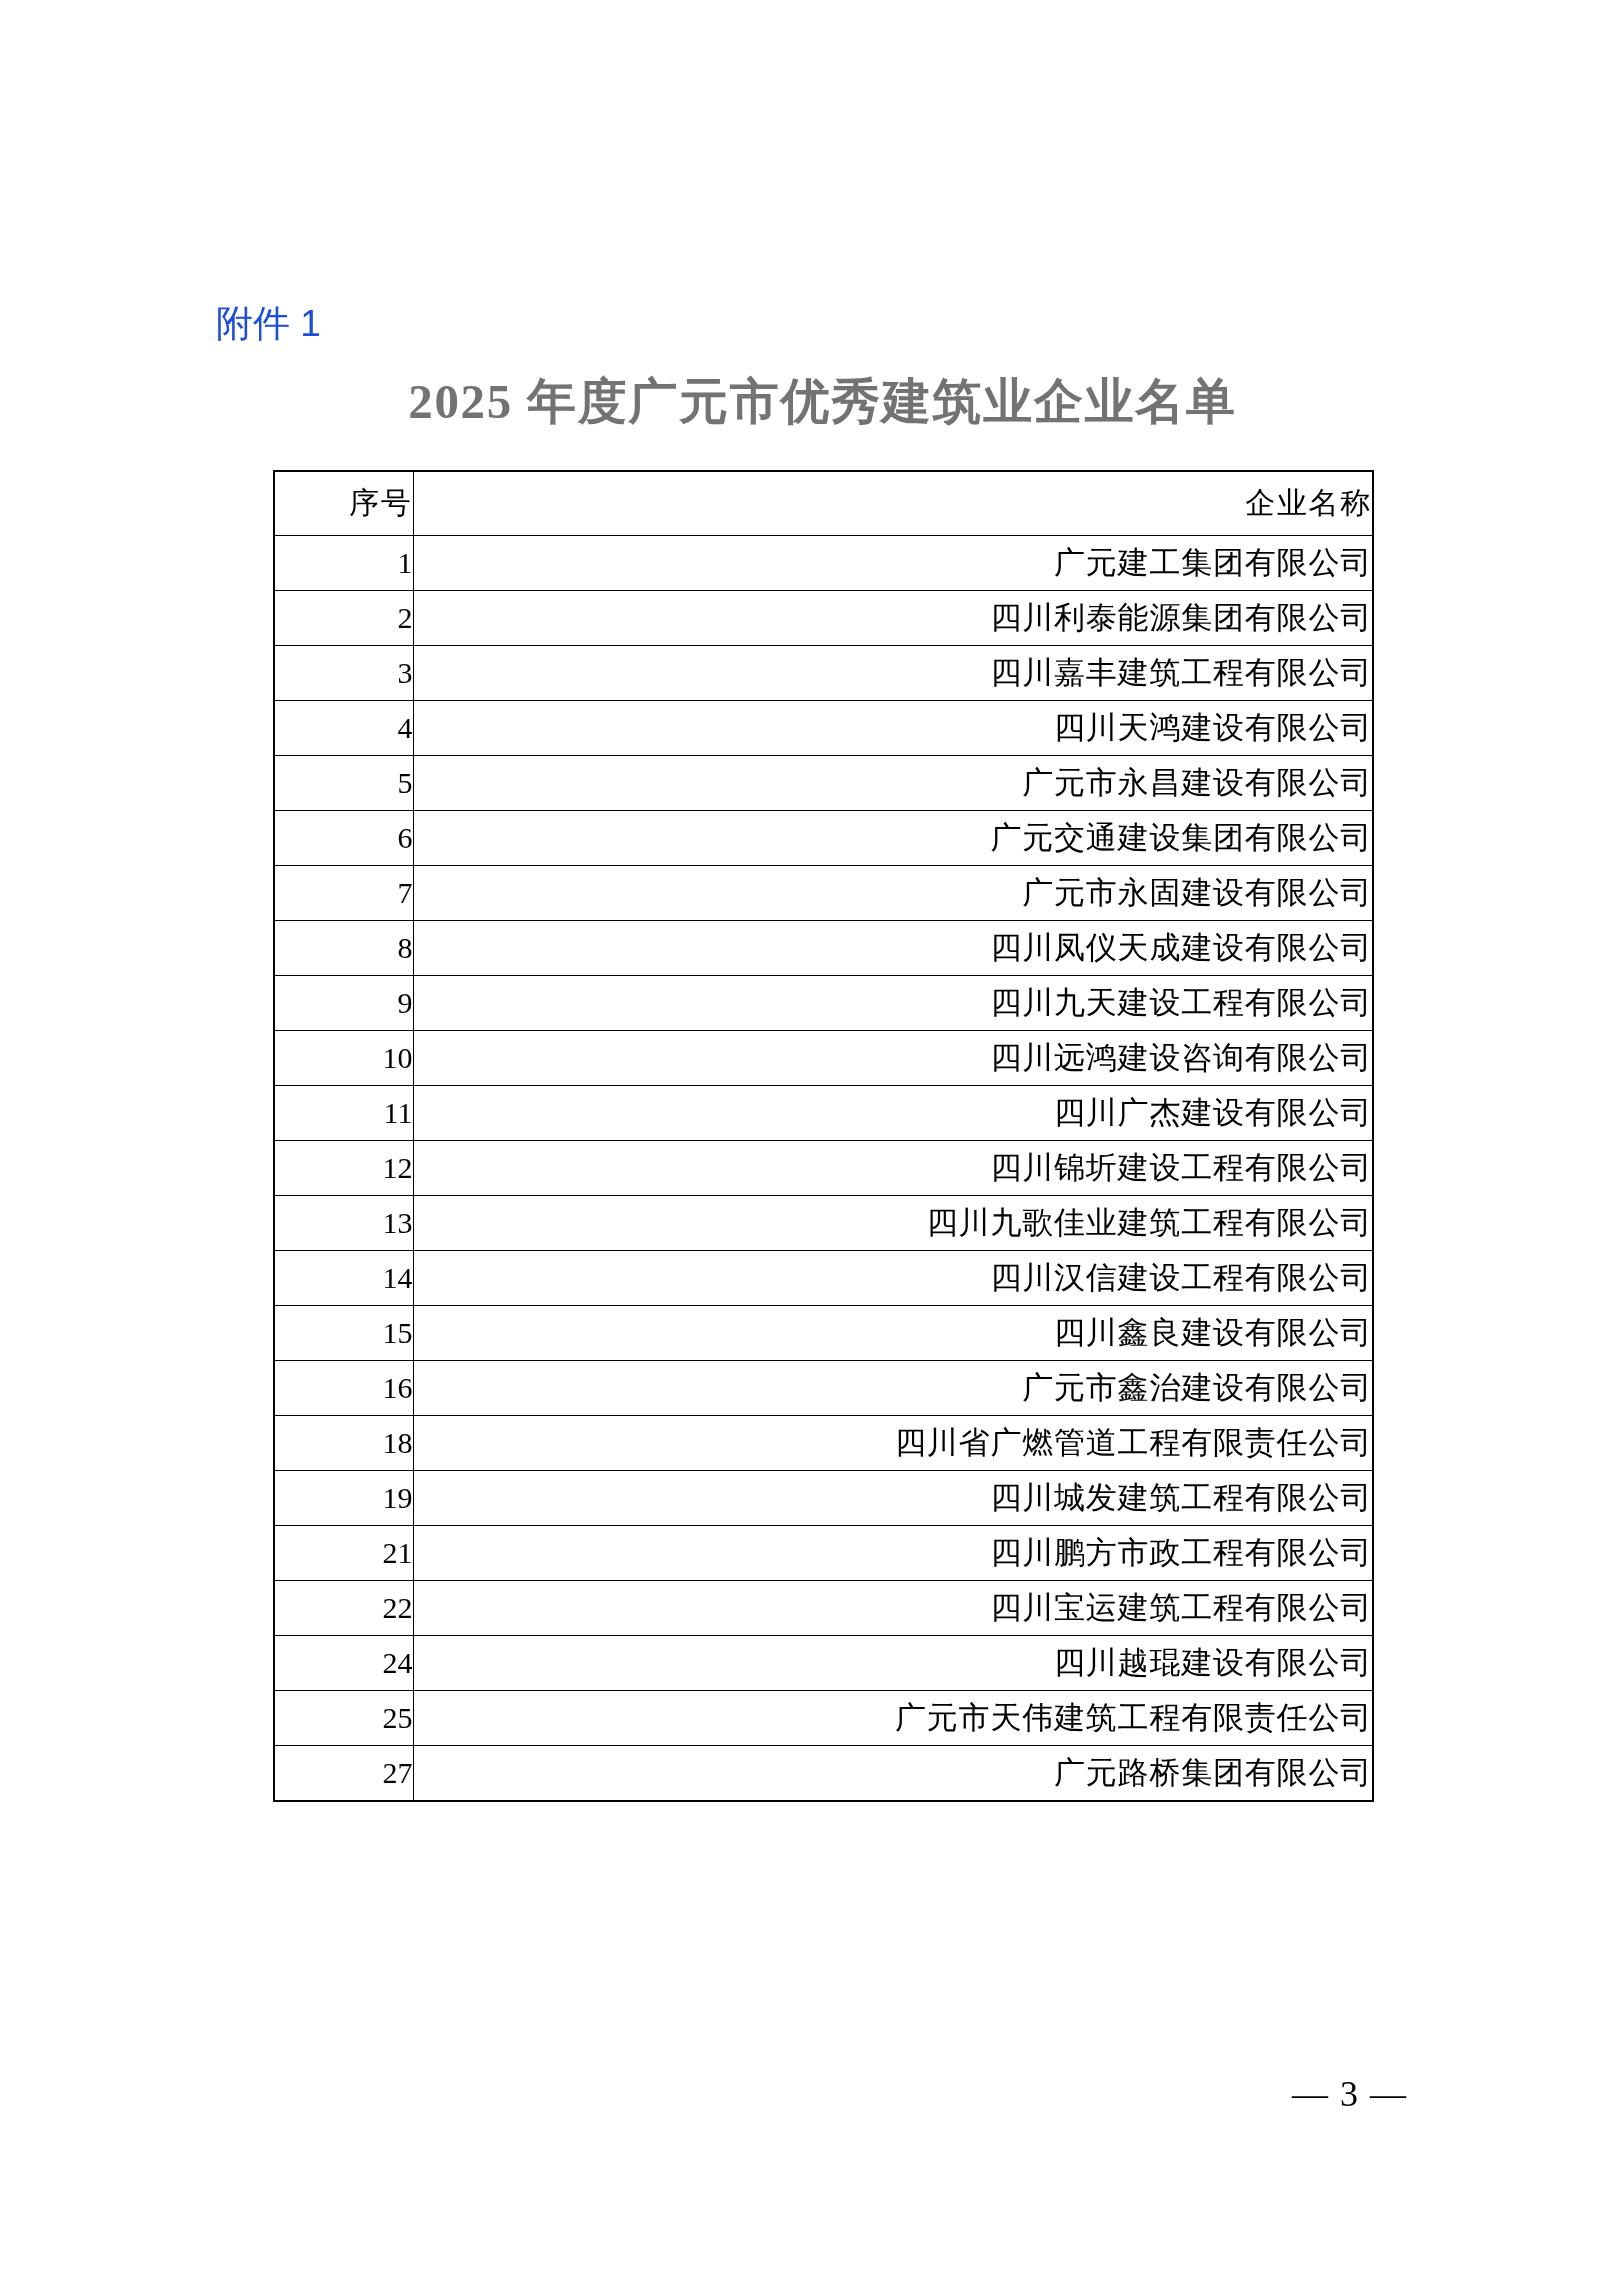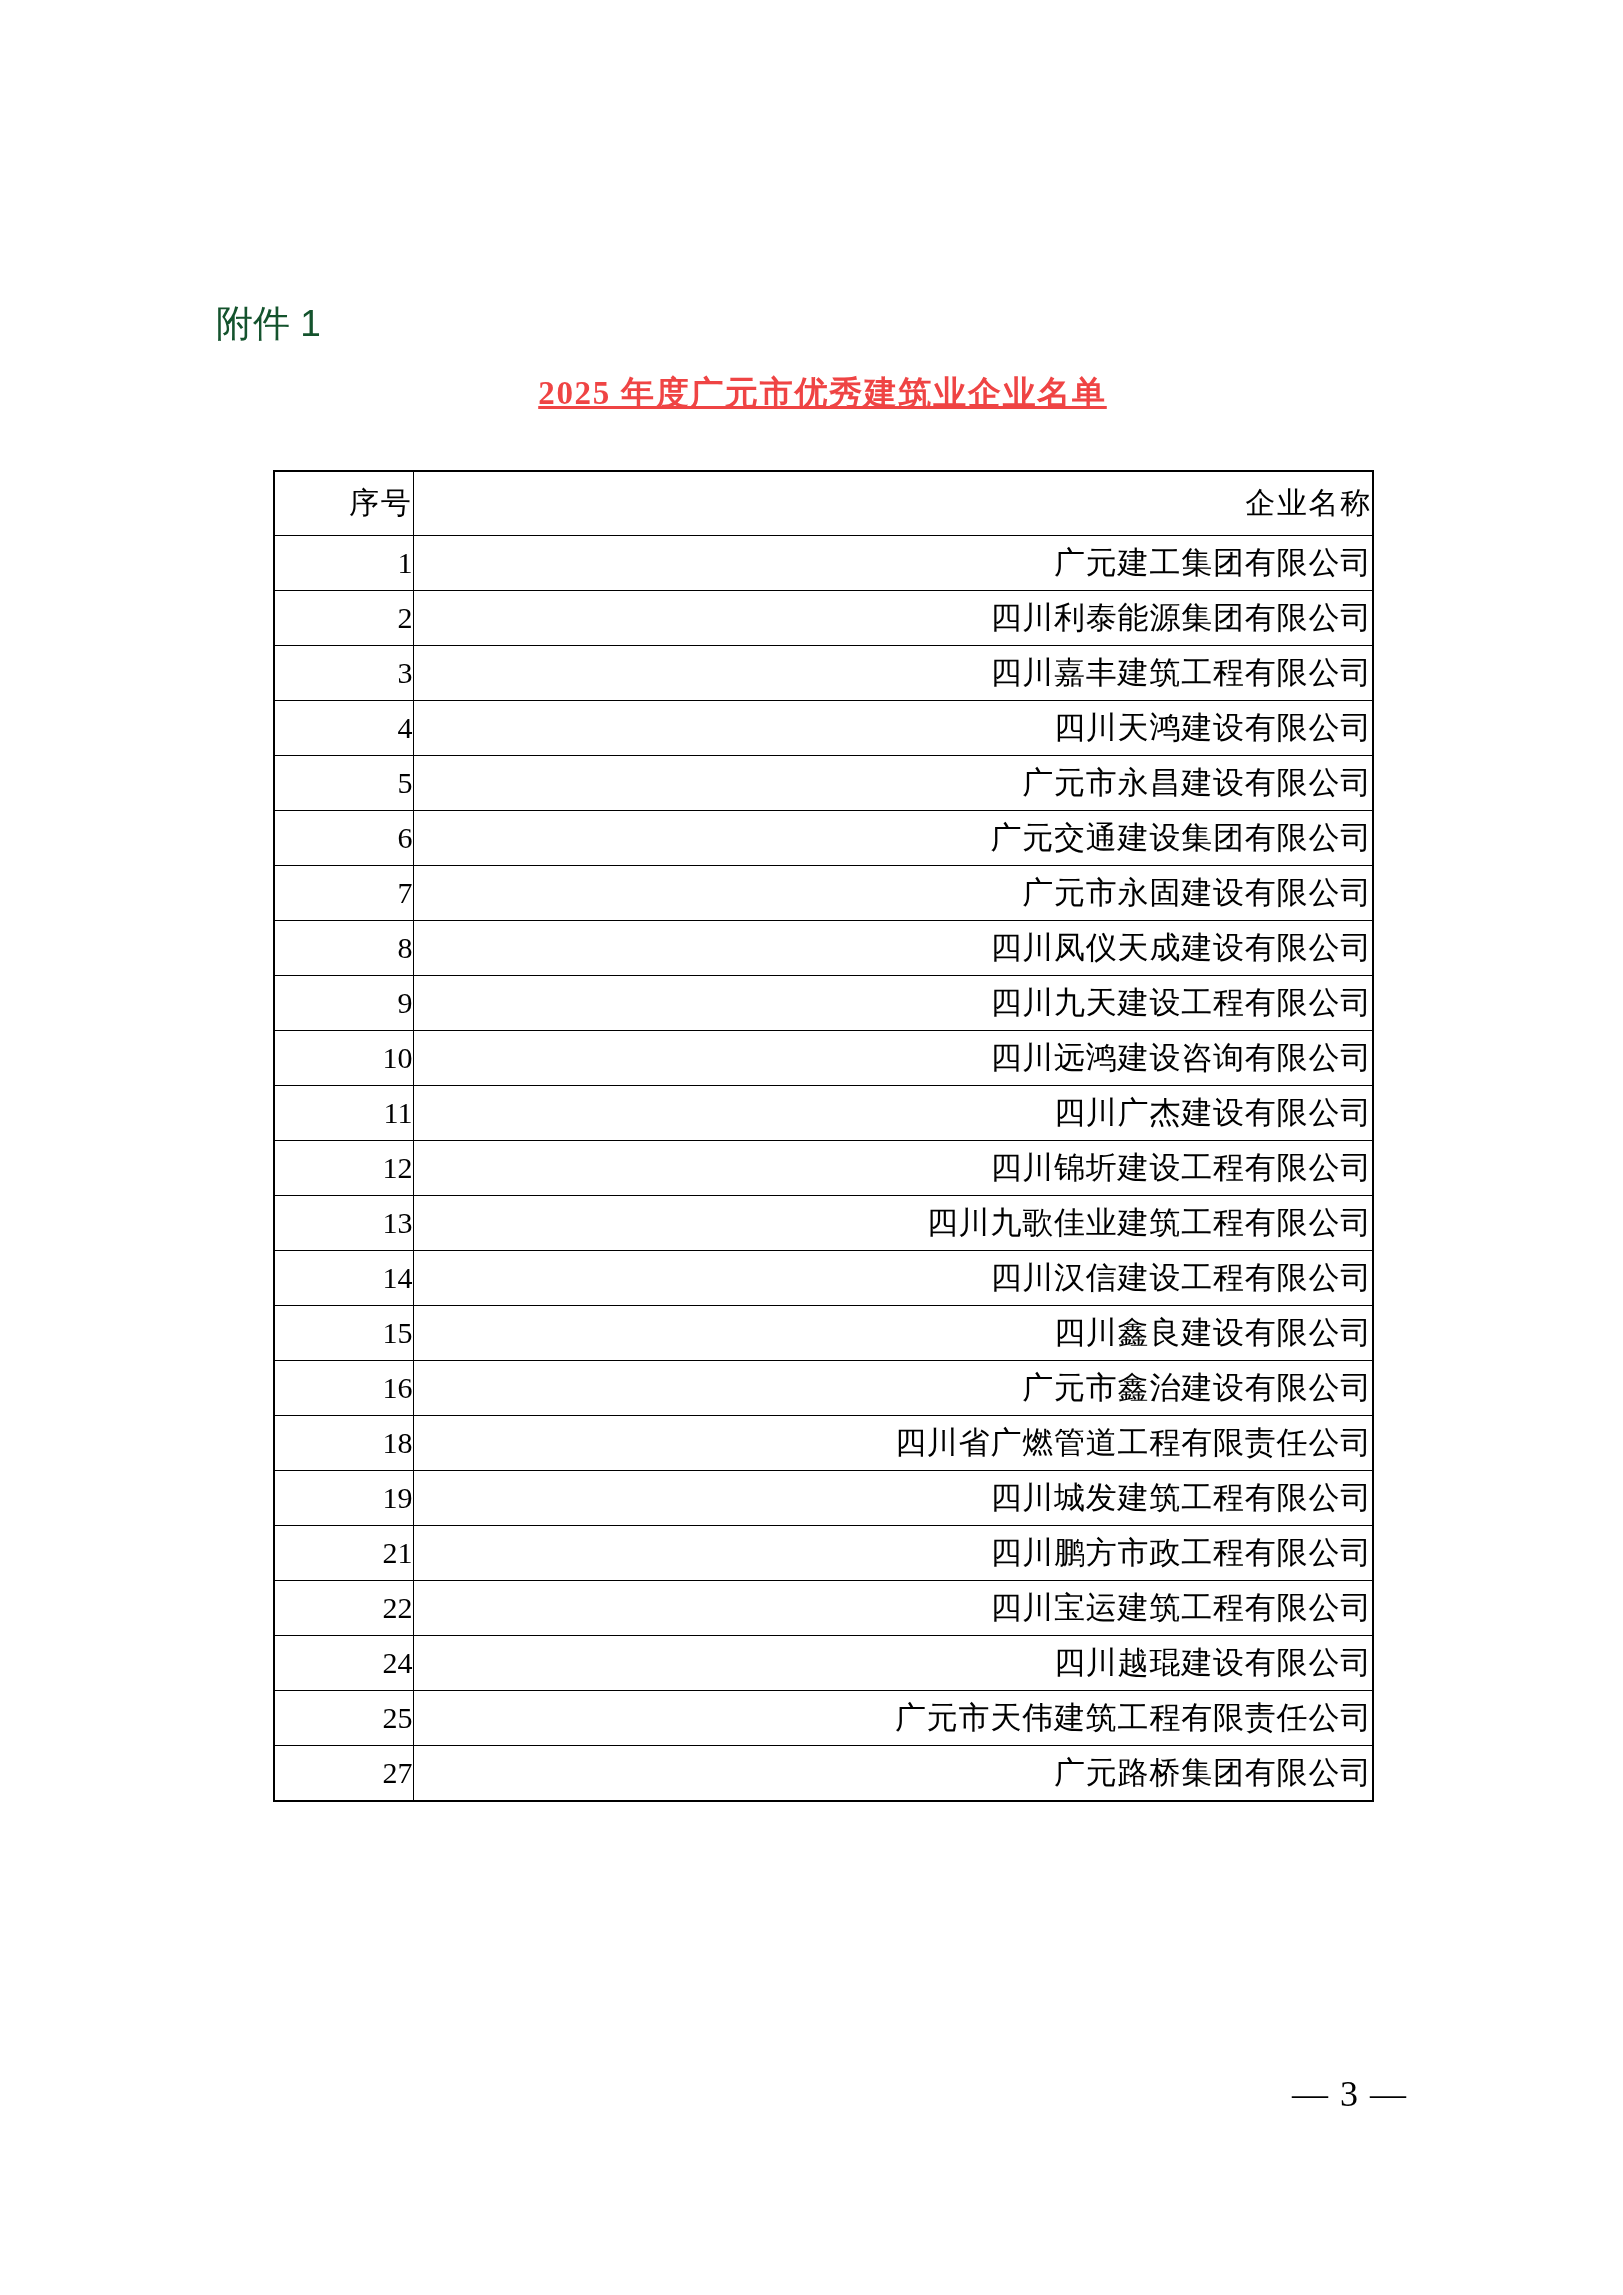--- a/index.html
+++ b/index.html
@@ -16,37 +16,36 @@
     background: #ffffff;
     overflow: hidden;
   }
   .attachment-label {
     position: absolute;
     left: 216px;
     top: 304px;
     font-family: "Liberation Sans", sans-serif;
     font-size: 37px;
     line-height: 1.1;
-    color: #14532d;
+    color: #1d4ed8;
     white-space: pre;
   }
   .doc-title {
     position: absolute;
     left: 273px;
     top: 375px;
     width: 1099px;
     text-align: center;
     font-family: "Liberation Serif", serif;
-    font-size: 33px;
+    font-size: 49px;
     font-weight: bold;
     letter-spacing: 1.7px;
     line-height: 1.1;
-    color: #ef4444;
+    color: #737373;
     white-space: nowrap;
-    text-decoration: underline;
   }
   table.companies {
     position: absolute;
     left: 273px;
     top: 470px;
     width: 1099px;
     border-collapse: collapse;
     table-layout: fixed;
     border: 2.5px solid #000;
   }

